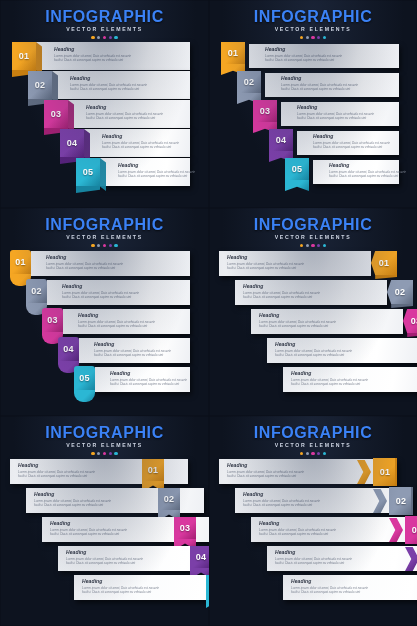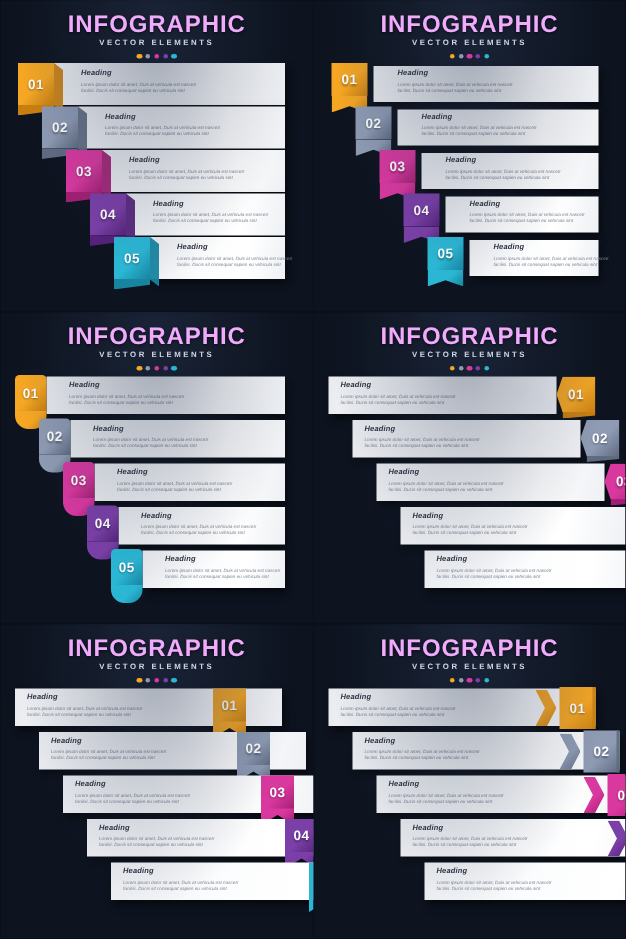--- a/index.html
+++ b/index.html
@@ -26,21 +26,21 @@
   }
   .panel::after{
     content:"";
     position:absolute;inset:0;
     background:radial-gradient(ellipse at 50% 8%, rgba(42,56,84,.45) 0%, rgba(12,18,29,0) 62%);
     pointer-events:none;
   }
   
   .hdr{position:absolute;left:0;right:0;top:8px;text-align:center;z-index:5;}
   .hdr .t{
-    font-size:16px;font-weight:bold;color:#f0abfc;letter-spacing:.6px;
+    font-size:16px;font-weight:bold;color:#3b82f6;letter-spacing:.6px;
     line-height:17px;
     text-shadow:0 1px 2px rgba(0,0,0,.65);
   }
   .hdr .s{
     font-size:5.2px;color:#cfd6e4;letter-spacing:1.7px;
     margin-top:1px;line-height:7px;font-weight:bold;
   }
   .dots{margin-top:3px;display:flex;justify-content:center;gap:2.6px;}
   .dots i{width:3.2px;height:3.2px;border-radius:50%;display:block;}
 

